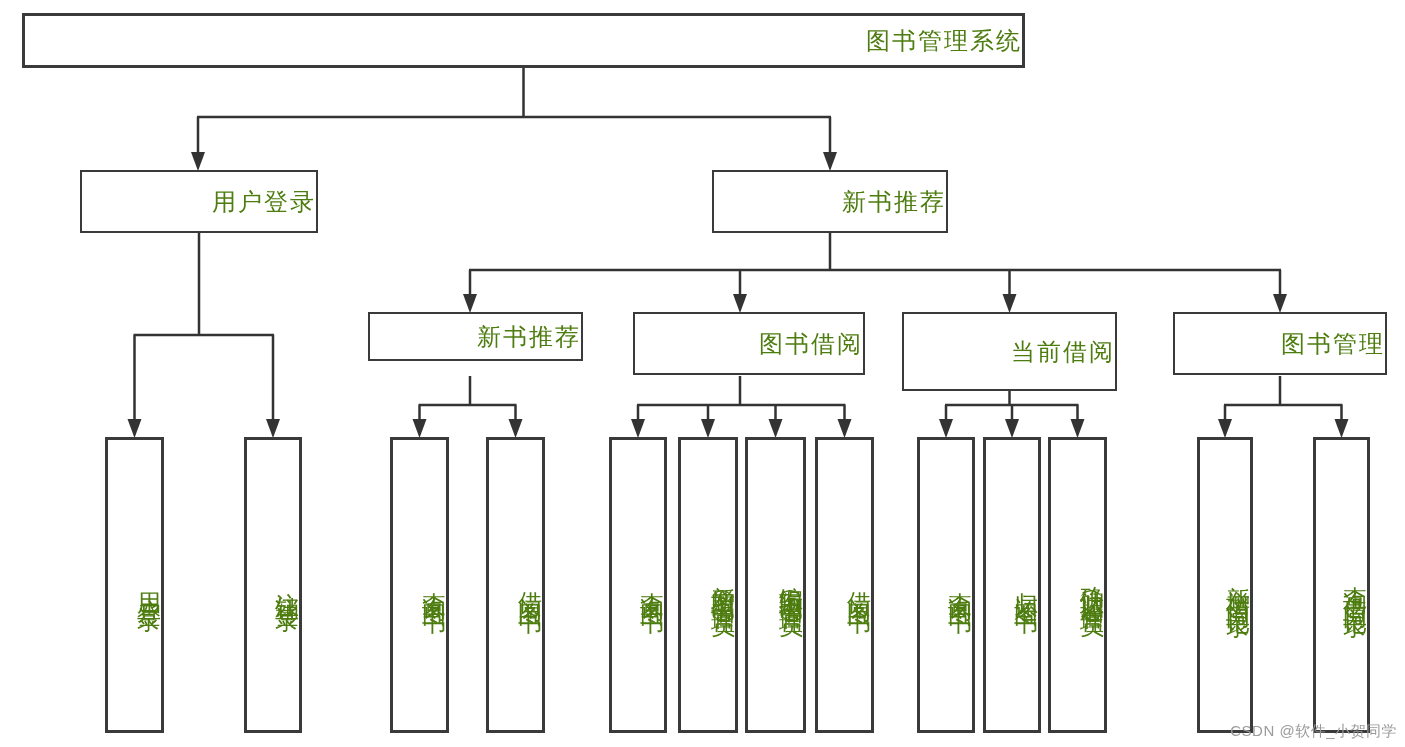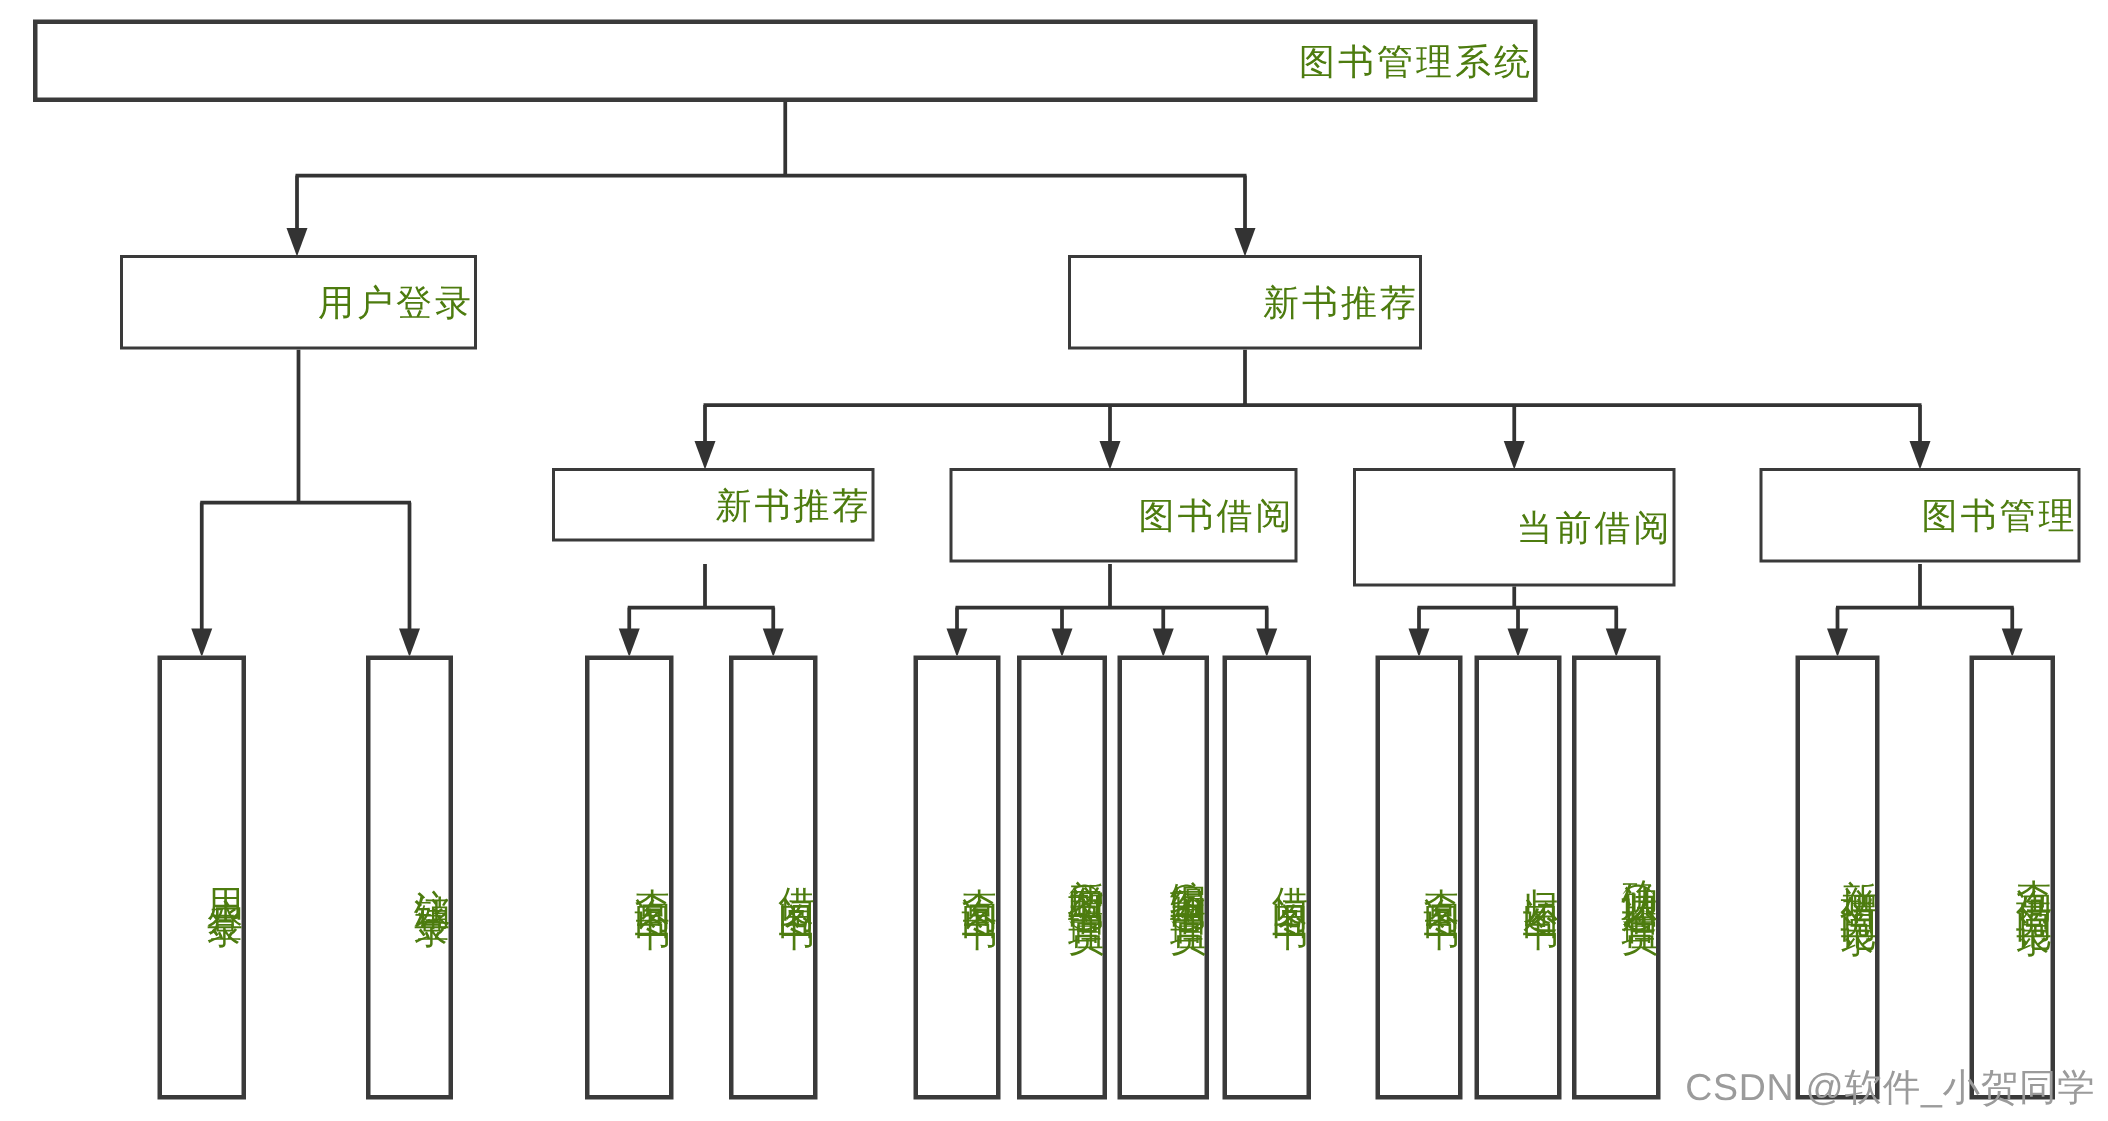--- a/index.html
+++ b/index.html
@@ -42,21 +42,21 @@
     writing-mode: vertical-rl;
     text-orientation: mixed;
     letter-spacing: 6px;
     line-height: 1;
   }
   .l21 span, .l22 span, .l32 span { letter-spacing: 4px; }
   .watermark {
     position: absolute;
     right: 8px;
     bottom: 6px;
-    font-size: 25px;
+    font-size: 15px;
     color: #9b9b9b;
     letter-spacing: 0.5px;
   }
   
   .root { left: 22px;  top: 13px;  width: 1003px; height: 55px; }
   .b0   { left: 80px;  top: 170px; width: 238px;  height: 63px; }
   .b1   { left: 712px; top: 170px; width: 236px;  height: 63px; }
   .c0   { left: 368px; top: 312px; width: 215px;  height: 49px; }
   .c1   { left: 633px; top: 312px; width: 232px;  height: 63px; }
   .c2   { left: 902px; top: 312px; width: 215px;  height: 79px; }

